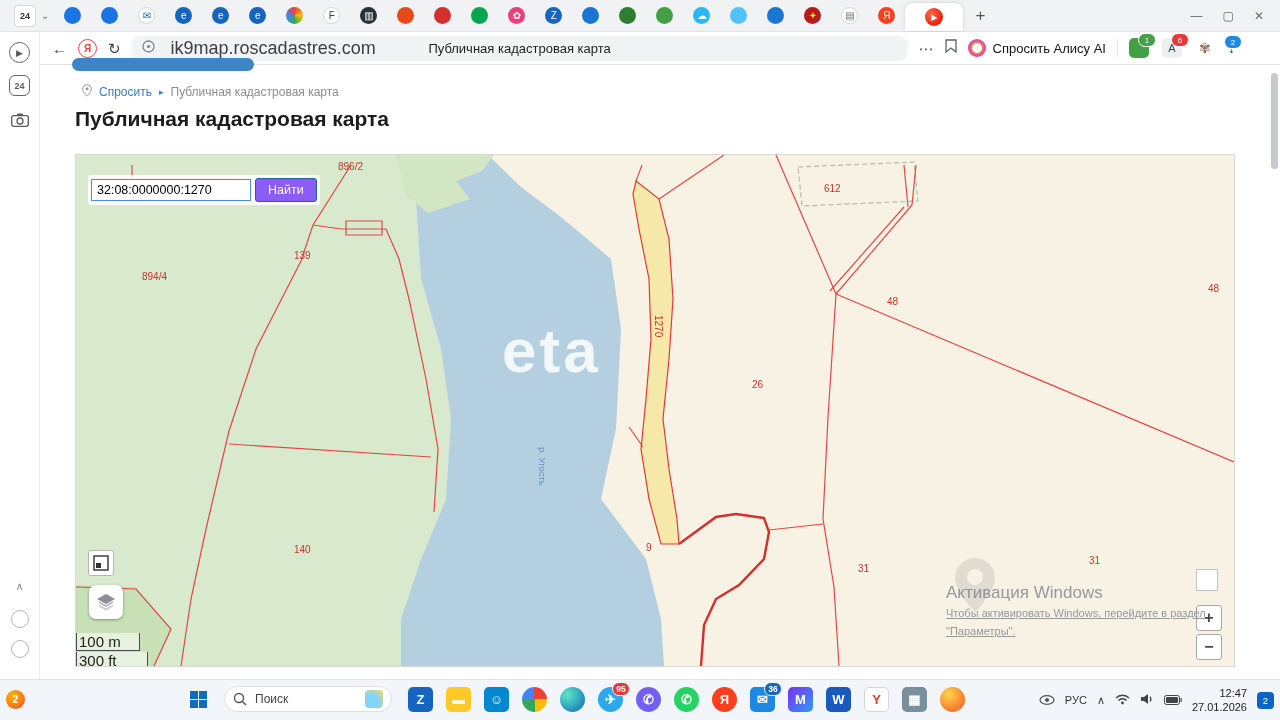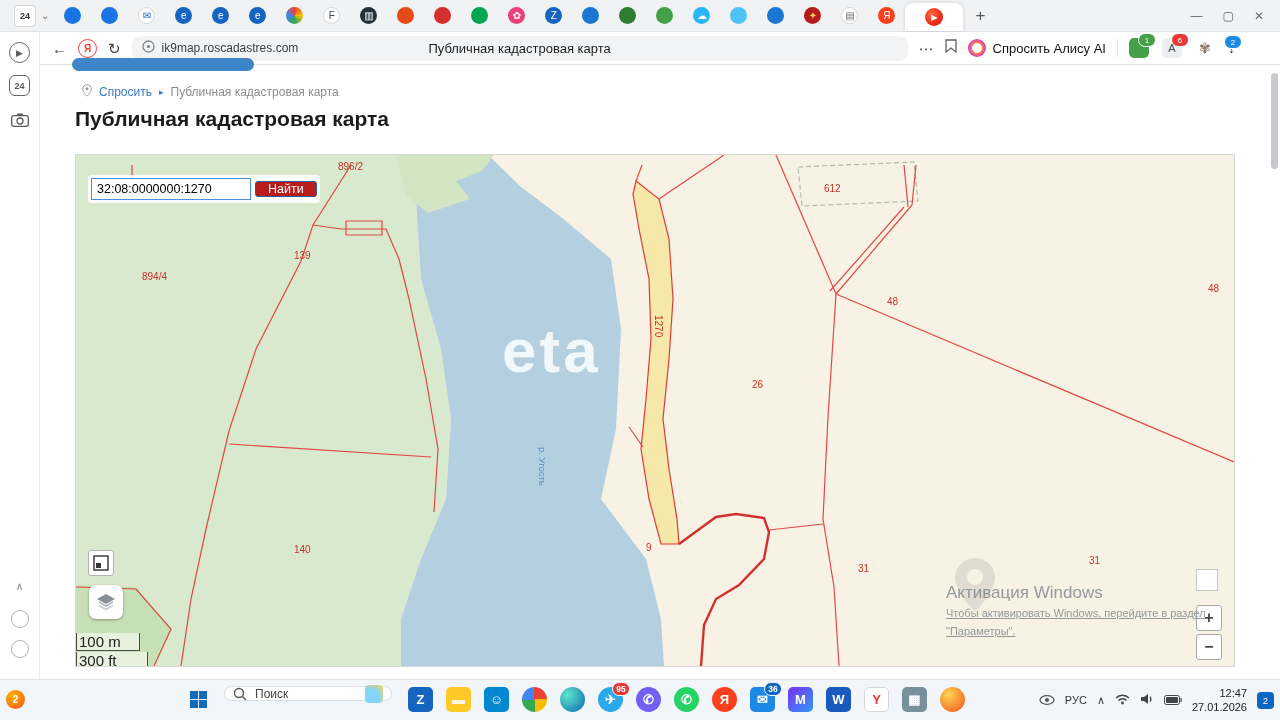--- a/index.html
+++ b/index.html
@@ -17,21 +17,21 @@
   .tab-active{width:58px;height:28px;background:#fff;border-radius:8px 8px 0 0;display:flex;align-items:center;justify-content:center;align-self:flex-end;box-shadow:0 0 4px rgba(0,0,0,.15);}
   .ylogo{width:18px;height:18px;border-radius:50%;background:radial-gradient(circle at 35% 35%,#ff6a3d,#e00000);color:#fff;font-size:8px;display:flex;align-items:center;justify-content:center;}
   .newtab{font-size:17px;color:#555;margin:0 12px;}
   .wincontrols{margin-left:auto;display:flex;gap:20px;color:#6a6a6a;font-size:12px;align-items:center;padding-right:10px;}
 
   
   .toolbar{position:absolute;top:32px;left:40px;right:0;height:33px;background:#fff;border-bottom:1px solid #e2e2e2;display:flex;align-items:center;gap:11px;padding:0 12px;box-sizing:border-box;}
   .tb-ic{color:#424242;font-size:15px;line-height:1;}
   .yand-circ{width:19px;height:19px;border-radius:50%;border:1.5px solid #f44336;color:#f44336;font-size:10px;font-weight:bold;display:flex;align-items:center;justify-content:center;box-sizing:border-box;}
   .addressbar{flex:1;max-width:756px;height:25px;background:#f1f3f4;border-radius:9px;display:flex;align-items:center;padding:0 10px;position:relative;}
-  .ab-url{font-size:12px;color:#3c4043;margin-left:7px;}
+  .ab-url{font-size:18px;color:#3c4043;margin-left:16px;}
   .ab-title{position:absolute;left:0;right:0;text-align:center;font-size:13px;color:#1f1f1f;}
   .alice{display:flex;align-items:center;gap:7px;font-size:13px;color:#141414;white-space:nowrap;}
   .alice-ic{width:18px;height:18px;border-radius:50%;background:radial-gradient(closest-side,#ffffff 50%,#ff7a45 60%,#d03ad0 100%);}
   .sep{width:1px;height:18px;background:#e4e4e4;}
   .exts{display:flex;align-items:center;gap:13px;}
   .ext{position:relative;width:20px;height:20px;border-radius:5px;display:flex;align-items:center;justify-content:center;font-size:11px;color:#fff;}
   .badge{position:absolute;top:-5px;right:-7px;min-width:12px;height:12px;border-radius:7px;background:#e53935;color:#fff;font-size:8px;display:flex;align-items:center;justify-content:center;padding:0 2px;border:1.5px solid #fff;box-sizing:content-box;}
   .dl{position:relative;color:#424242;font-size:14px;}
 
   
@@ -55,41 +55,41 @@
   
   .map-card{position:absolute;left:35px;top:89px;width:1160px;height:513px;border:1px solid #d8d8d8;box-sizing:border-box;overflow:hidden;background:#f7f2e4;}
   .map-card svg.mapsvg{position:absolute;left:0;top:0;}
   .map-labels span{position:absolute;white-space:nowrap;}
   .mlbl.red{color:#c5352b;font-size:10px;}
   .rot{transform:rotate(90deg);transform-origin:left top;}
   .river{color:#5b8fc0;font-size:9.5px;}
   .wm{color:rgba(255,255,255,.82);font-size:62px;font-weight:600;letter-spacing:3px;}
   .srch{position:absolute;left:12px;top:20px;display:flex;gap:4px;align-items:center;background:rgba(255,255,255,.9);padding:3px;border-radius:3px;}
   .srch input{width:148px;height:20px;border:1px solid #4a90d9;font-size:12.5px;padding:0 5px;font-family:"Liberation Sans",sans-serif;}
-  .btn-find{height:16px;background:#b91c1c;border:1px solid #20639b;color:#fff;font-size:12.5px;padding:0 12px;border-radius:3px;font-family:"Liberation Sans",sans-serif;}
+  .btn-find{height:24px;background:#8b5cf6;border:1px solid #20639b;color:#fff;font-size:12.5px;padding:0 12px;border-radius:3px;font-family:"Liberation Sans",sans-serif;}
   .filter{position:absolute;left:12px;top:55px;display:flex;align-items:center;gap:6px;background:#fff;padding:3px 6px;font-size:12px;border-radius:2px;box-shadow:0 1px 2px rgba(0,0,0,.25);color:#222;}
   .filter-sel{border:1px solid #8a8a8a;padding:1px 5px;font-size:12px;background:#fff;display:flex;gap:16px;align-items:center;border-radius:2px;color:#111;}
   .ctl-extent{position:absolute;left:12px;top:395px;width:26px;height:26px;background:#fff;border:1px solid #b5b5b5;border-radius:3px;display:flex;align-items:center;justify-content:center;box-sizing:border-box;}
   .ctl-layers{position:absolute;left:13px;top:430px;width:34px;height:34px;background:#fff;border-radius:7px;box-shadow:0 1px 3px rgba(0,0,0,.35);display:flex;align-items:center;justify-content:center;}
   .scale{position:absolute;left:0;top:478px;font-size:15px;color:#222;}
   .scale-m{width:58px;border:1.5px solid #4a4a4a;border-top:none;padding:0 2px;background:rgba(255,255,255,.55);}
   .scale-ft{width:66px;border:1.5px solid #4a4a4a;border-top:none;padding:0 2px;margin-top:1px;background:rgba(255,255,255,.55);}
   .ctl-blank{position:absolute;left:1120px;top:414px;width:22px;height:22px;background:#fff;border:1px solid #c4c4c4;box-sizing:border-box;}
   .zoom{position:absolute;left:1120px;width:26px;height:26px;background:#fff;border:1px solid #a8a8a8;border-radius:3px;font-size:16px;font-weight:bold;color:#444;display:flex;align-items:center;justify-content:center;box-sizing:border-box;}
   .zoom-in{top:450px;} .zoom-out{top:479px;}
   .activation{position:absolute;left:870px;top:428px;color:rgba(125,130,136,.8);}
   .act-title{font-size:17px;}
   .act-line{font-size:11px;margin-top:3px;line-height:1.35;text-decoration:underline;}
   .wm-pin{position:absolute;left:878px;top:402px;opacity:.16;}
 
   
   .taskbar{position:absolute;left:0;bottom:0;width:1280px;height:40px;background:#f2f6fb;border-top:1px solid #dfe3e8;}
   .bubble{position:absolute;left:6px;top:10px;width:19px;height:19px;border-radius:50%;background:radial-gradient(circle at 35% 30%,#ffb300,#f4511e);color:#fff;font-size:10px;font-weight:bold;display:flex;align-items:center;justify-content:center;}
   .start{position:absolute;left:190px;top:11px;}
-  .tsearch{position:absolute;left:224px;top:6px;width:168px;height:15px;background:#fff;border:1px solid #dcdfe4;border-radius:14px;display:flex;align-items:center;gap:8px;padding:0 8px;box-sizing:border-box;}
+  .tsearch{position:absolute;left:224px;top:6px;width:168px;height:26px;background:#fff;border:1px solid #dcdfe4;border-radius:14px;display:flex;align-items:center;gap:8px;padding:0 8px;box-sizing:border-box;}
   .tsearch-txt{font-size:12px;color:#444;flex:1;}
   .weather-ic{width:18px;height:18px;border-radius:4px;background:radial-gradient(circle at 30% 70%,#81d4fa 45%,#ffd54f);}
   .apps{position:absolute;left:408px;top:7px;display:flex;gap:13px;align-items:center;}
   .app{position:relative;width:25px;height:25px;border-radius:5px;display:flex;align-items:center;justify-content:center;font-size:13px;font-weight:bold;}
   .app.round{border-radius:50%;}
   .app-border{border:1px solid #d5d5d5;box-sizing:border-box;}
   .app .badge{font-size:8.5px;border-color:#f2f6fb;}
   .tray{position:absolute;right:6px;top:0;height:40px;display:flex;align-items:center;gap:10px;}
   .tray-txt{font-size:11px;color:#333;}
   .clock{font-size:11px;color:#222;text-align:right;line-height:1.3;}

